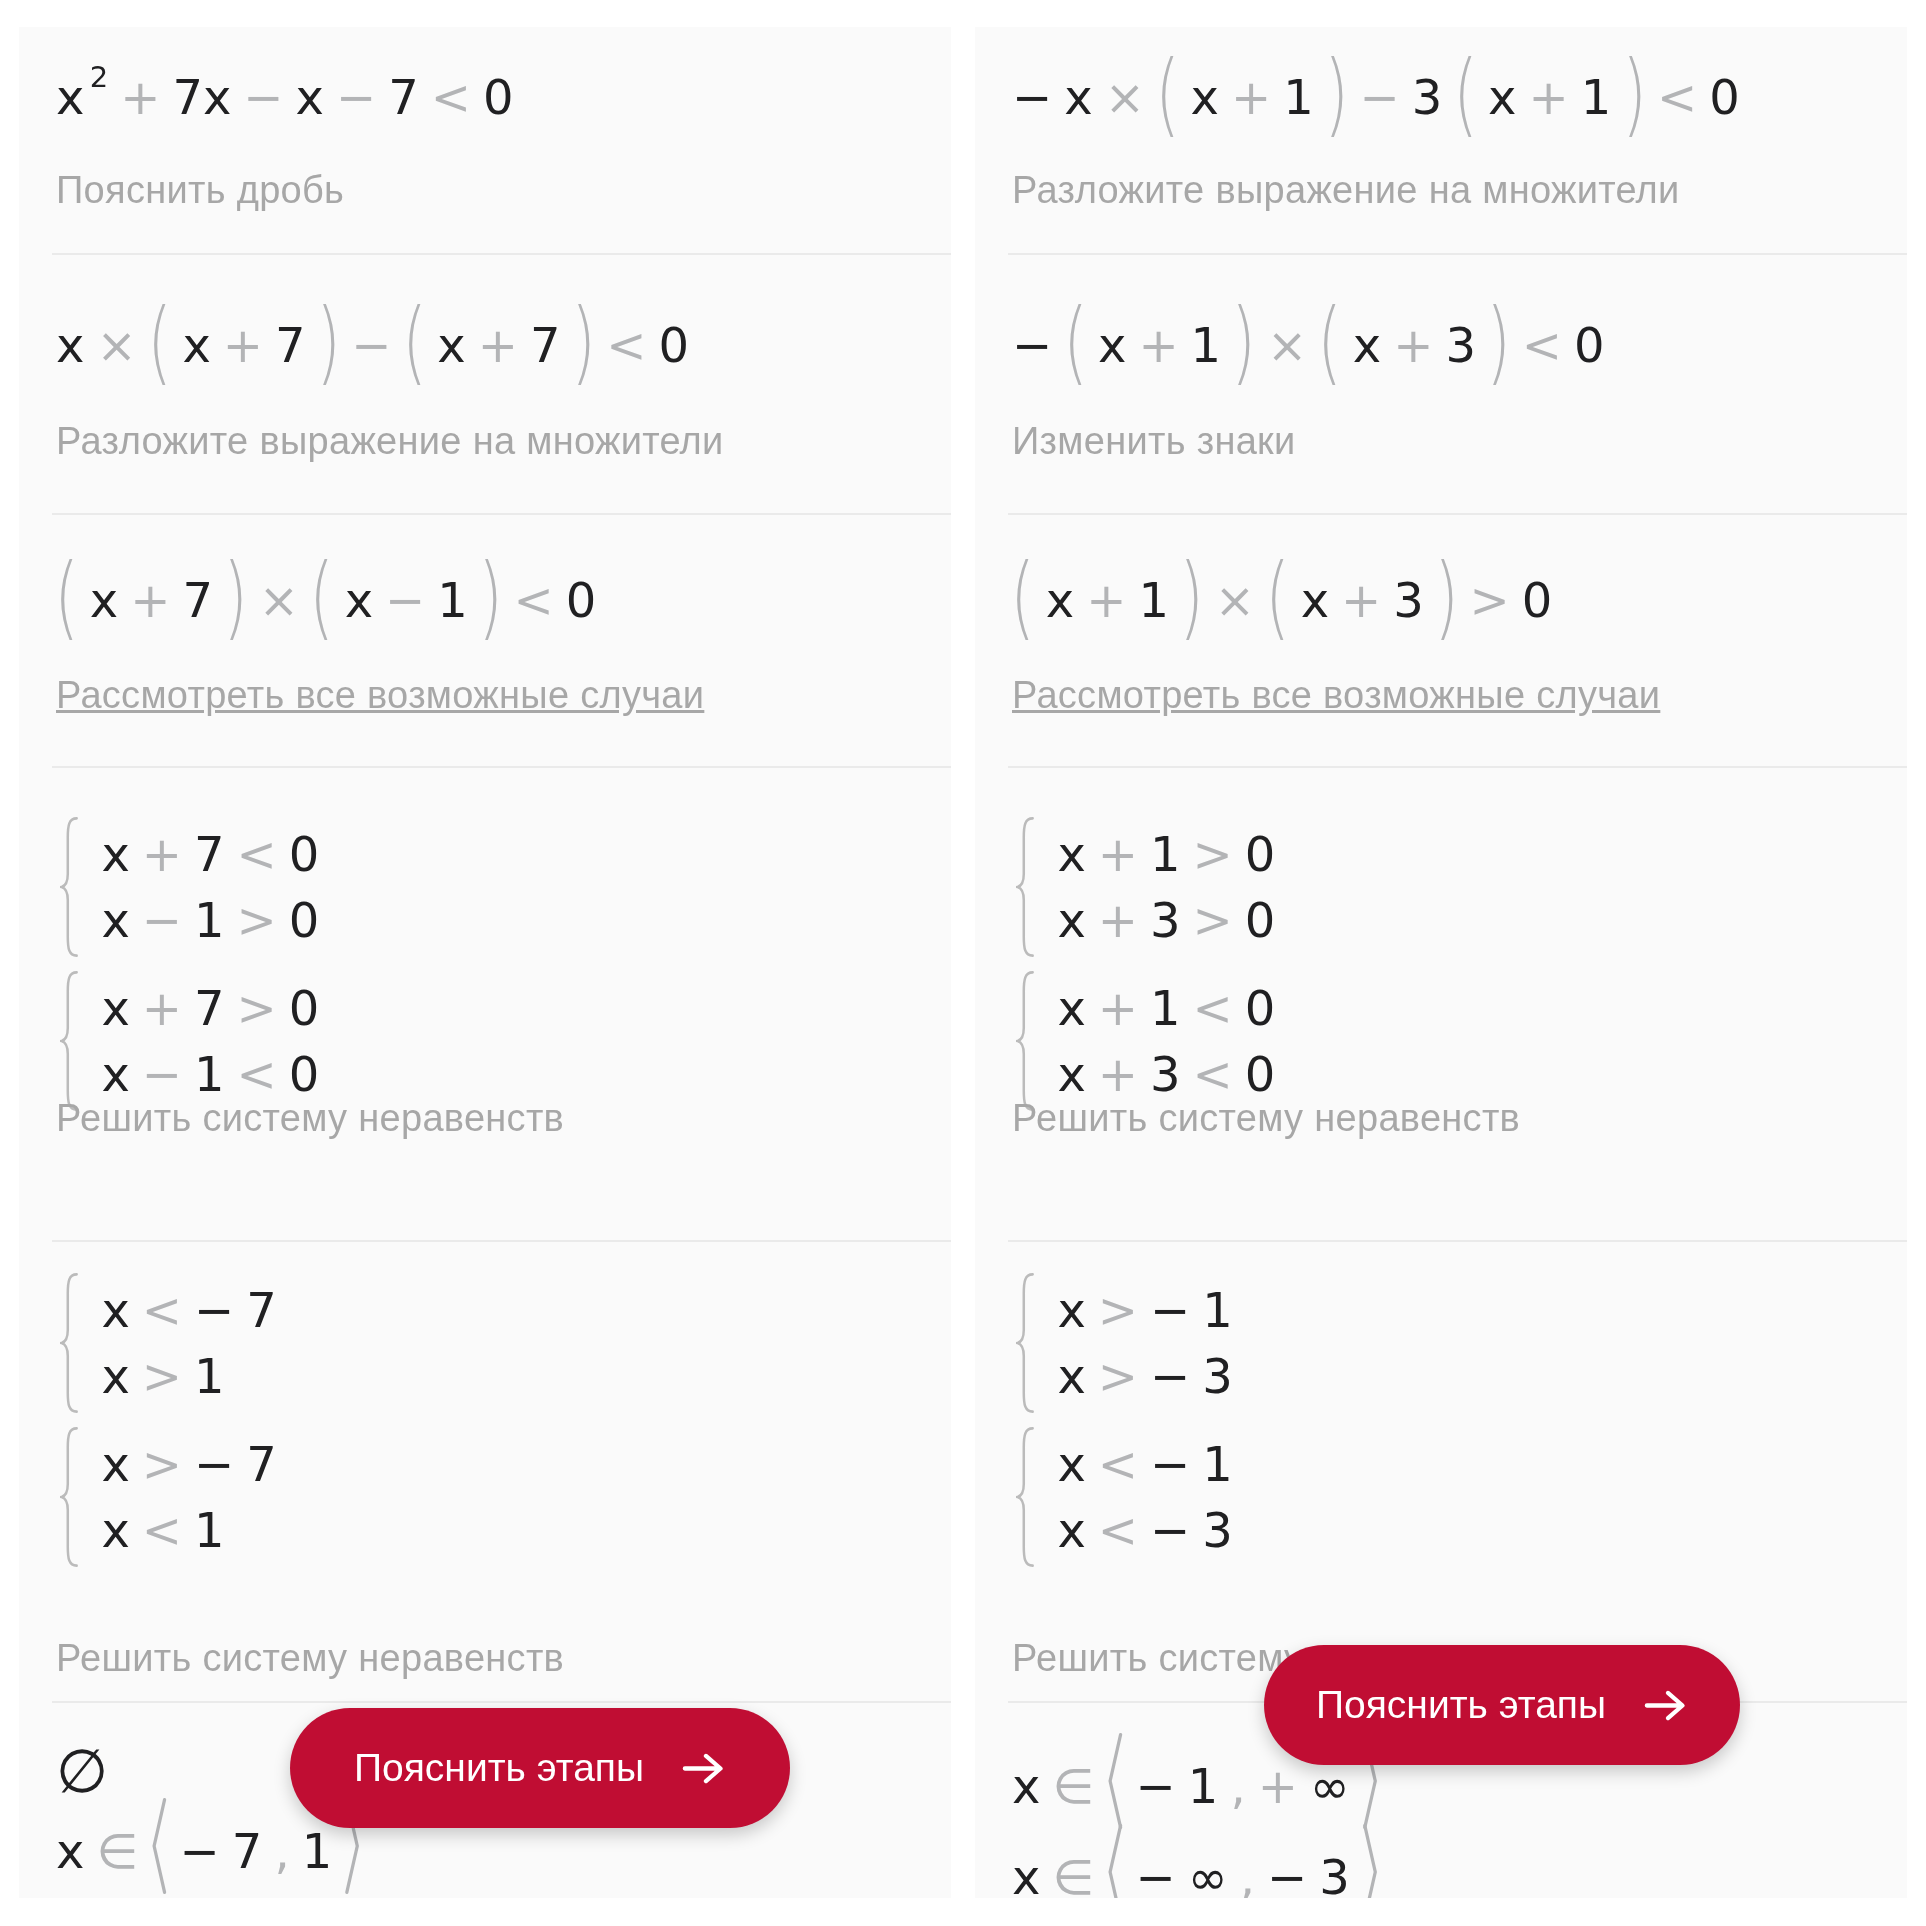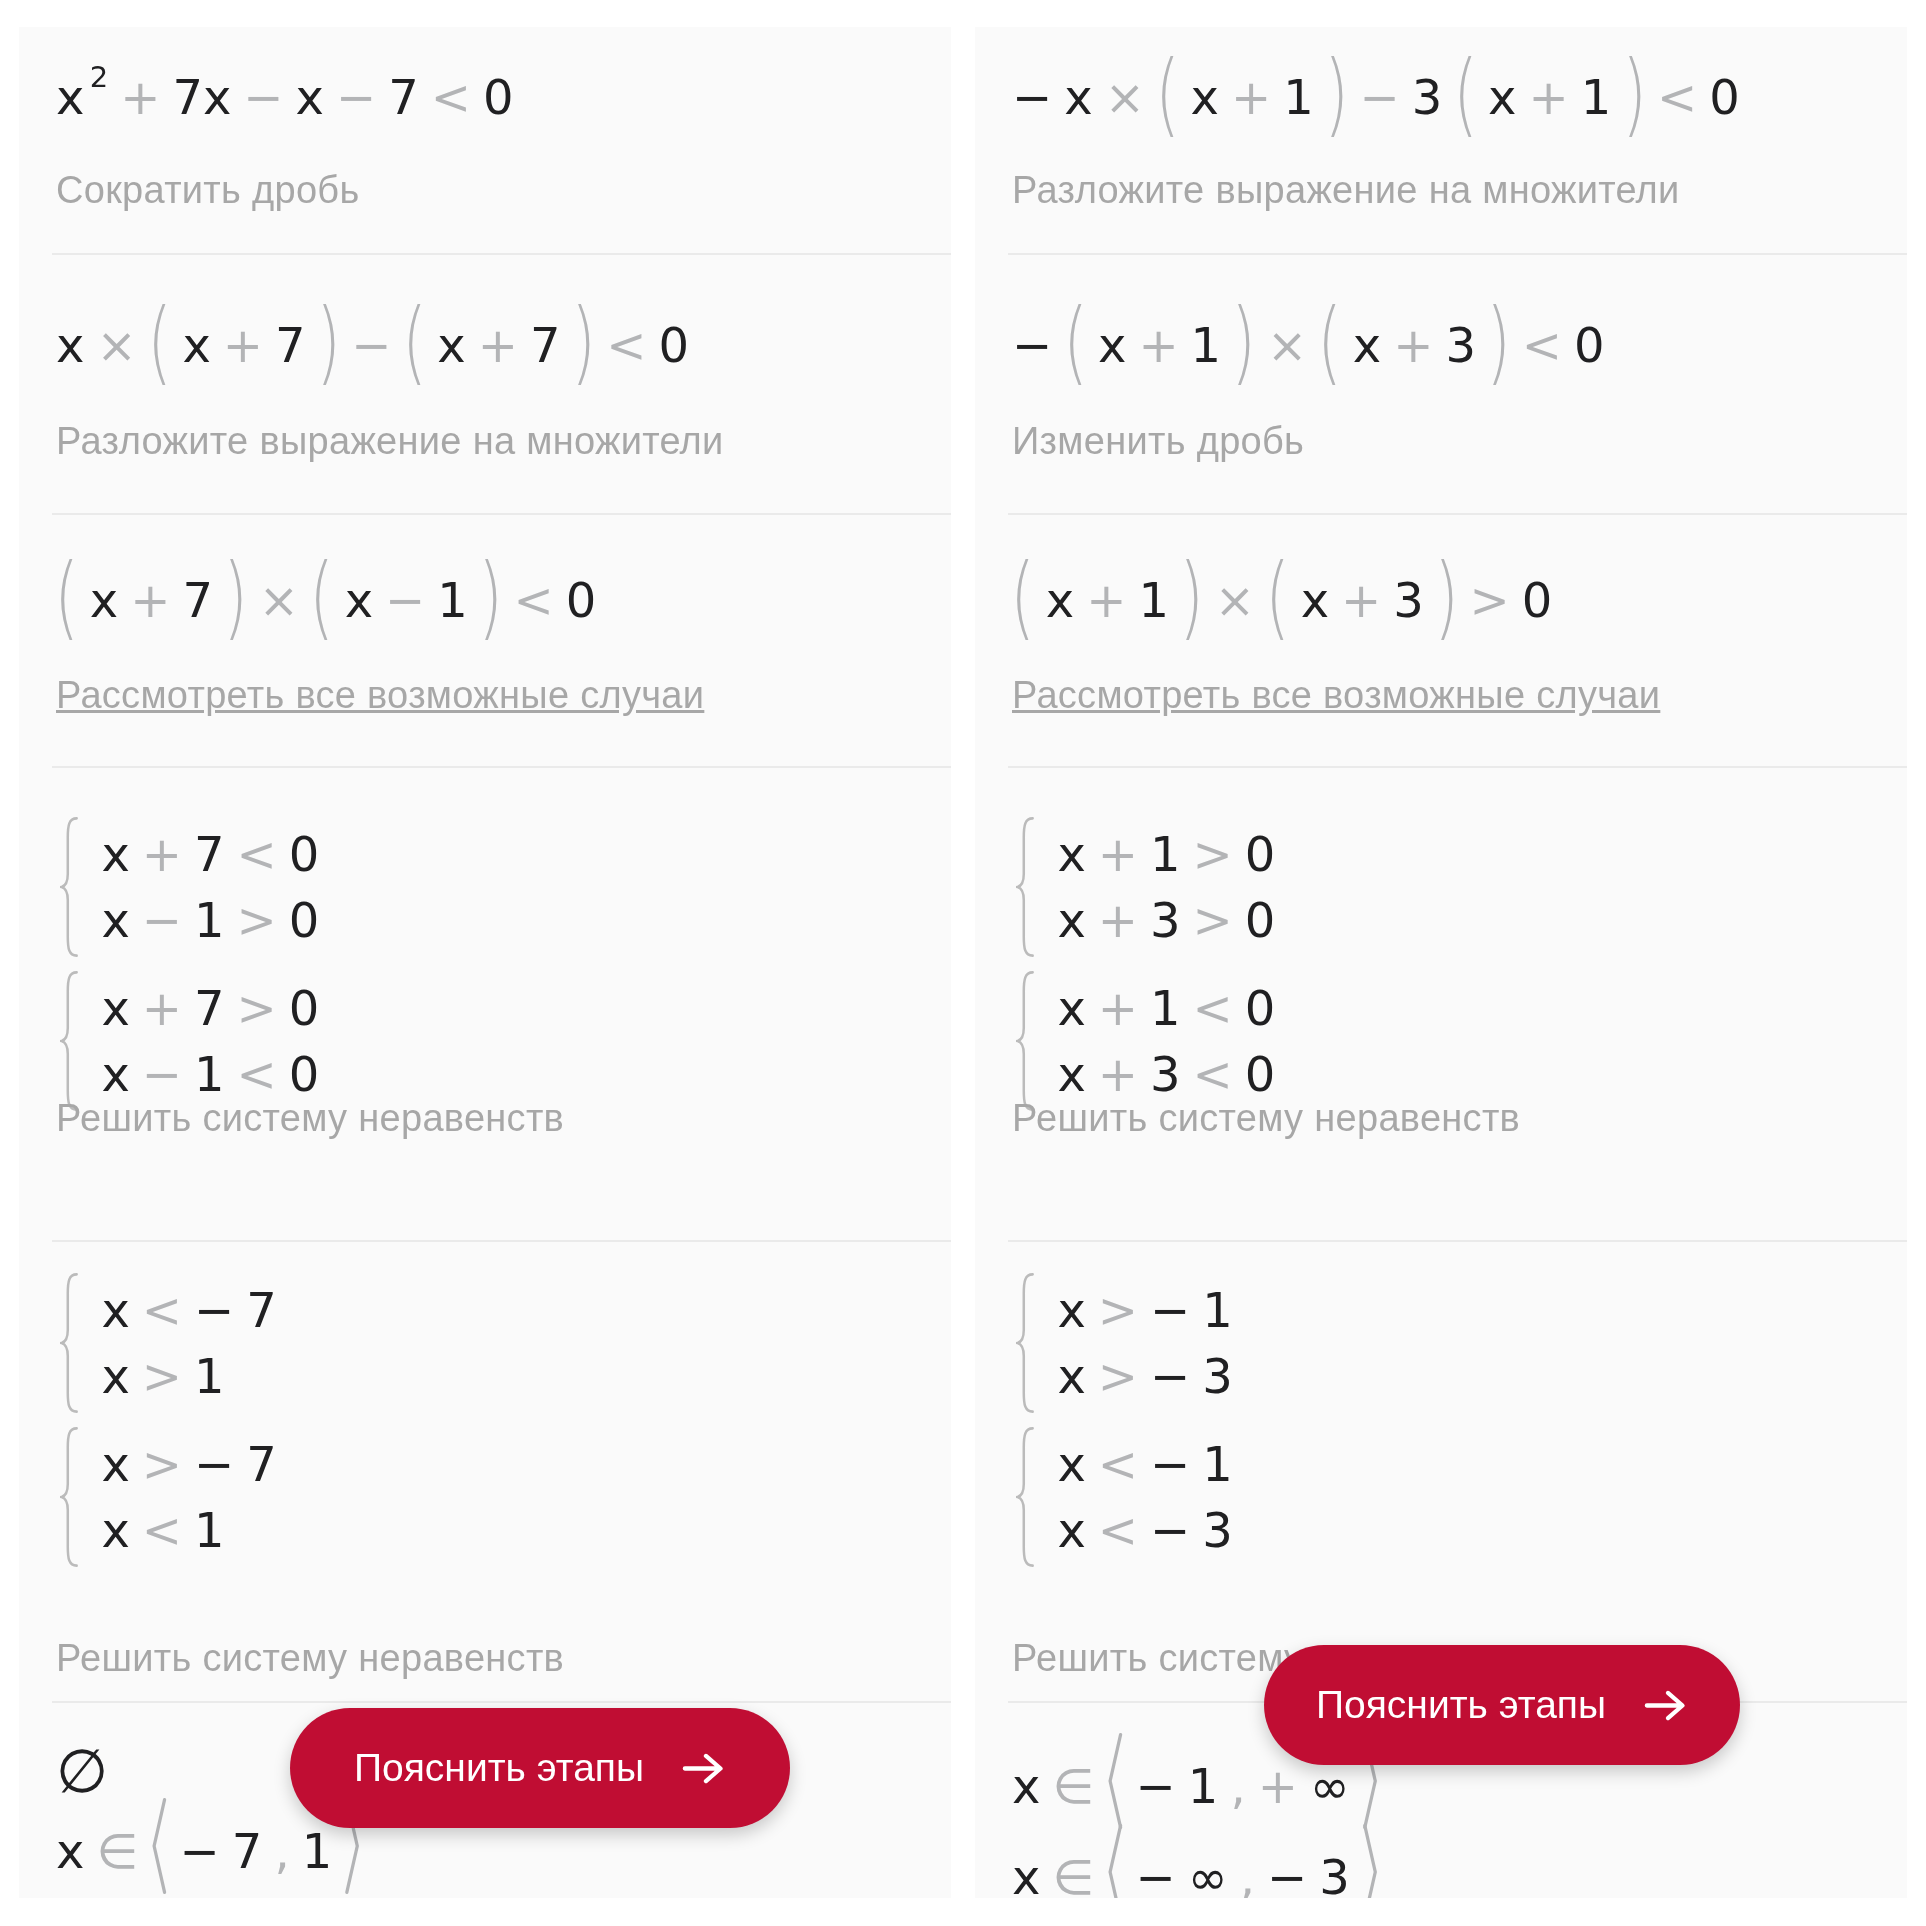--- a/index.html
+++ b/index.html
@@ -77,21 +77,21 @@
       <span class="t-sup">2</span>
       <span class="t-o">+</span>
       <span class="t-v">7x</span>
       <span class="t-o">−</span>
       <span class="t-v">x</span>
       <span class="t-o">−</span>
       <span class="t-v">7</span>
       <span class="t-o">&lt;</span>
       <span class="t-v">0</span>
     </div>
-  <div class="step-label pos-lab1">Сократить дробь</div>
+  <div class="step-label pos-lab1">Пояснить дробь</div>
   <div class="divider pos-d1"></div>
 
   <div class="formula pos-eq2">
       <span class="t-v">x</span>
       <span class="t-o">×</span>
       <span class="t-p">(</span>
       <span class="t-v">x</span>
       <span class="t-o">+</span>
       <span class="t-v">7</span>
       <span class="t-p">)</span>
@@ -271,21 +271,21 @@
       <span class="t-p">)</span>
       <span class="t-o">×</span>
       <span class="t-p">(</span>
       <span class="t-v">x</span>
       <span class="t-o">+</span>
       <span class="t-v">3</span>
       <span class="t-p">)</span>
       <span class="t-o">&lt;</span>
       <span class="t-v">0</span>
     </div>
-  <div class="step-label pos-lab2">Изменить дробь</div>
+  <div class="step-label pos-lab2">Изменить знаки</div>
   <div class="divider pos-d2"></div>
 
   <div class="formula pos-eq3">
       <span class="t-p">(</span>
       <span class="t-v">x</span>
       <span class="t-o">+</span>
       <span class="t-v">1</span>
       <span class="t-p">)</span>
       <span class="t-o">×</span>
       <span class="t-p">(</span>

